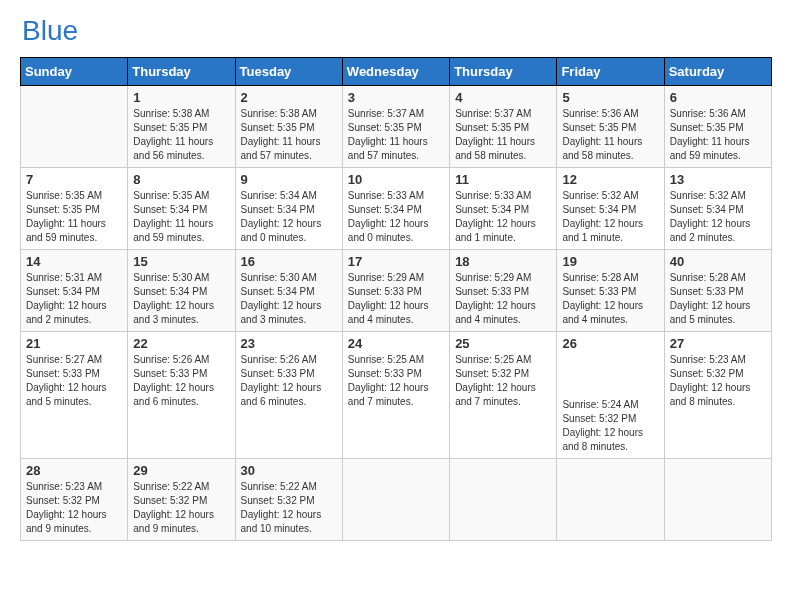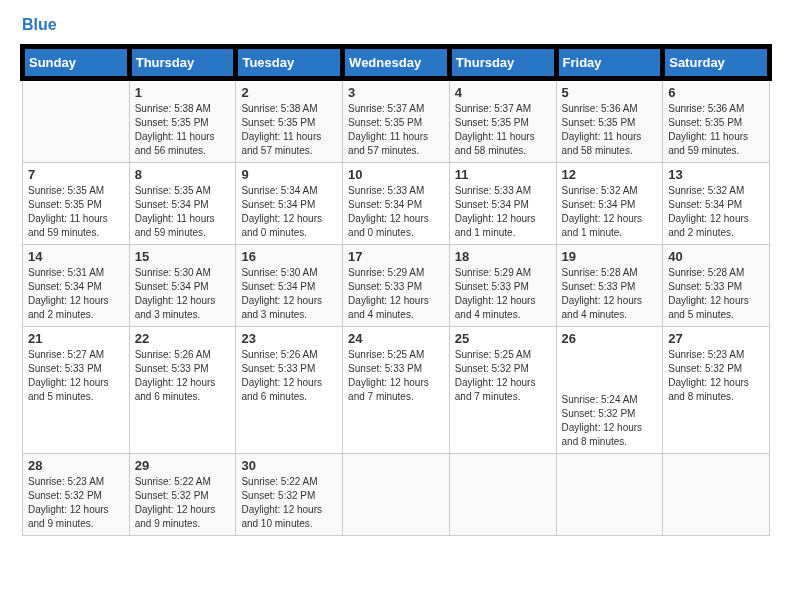--- a/index.html
+++ b/index.html
@@ -52,21 +52,21 @@
       border-collapse: collapse;
       font-size: 11px;
     }
     thead tr th {
       background-color: #2a76c6;
       color: #fff;
       padding: 6px 4px;
       text-align: left;
       font-size: 13px;
       font-weight: bold;
-      border: 5px solid #000000;
+      border: 1px solid #000000;
     }
     tbody tr td {
       border: 1px solid #ccc;
       padding: 4px 5px;
       vertical-align: top;
       width: 14.28%;
       min-height: 80px;
     }
     tbody tr:nth-child(odd) td {
       background-color: #f9f9f9;
@@ -87,21 +87,21 @@
       line-height: 1.4;
     }
   </style>
 </head>
 <body>
 
 <div class="header">
   <div class="logo">
     <div>
       <div style="margin-top:-4px; margin-left:2px;">
-        <span class="logo-text" style="color:#2a76c6; font-size:16px; font-weight:bold;">Blue</span>
+        <span class="logo-text" style="color:#2a76c6; font-size:28px; font-weight:normal;">Blue</span>
       </div>
     </div>
   </div>
   <div class="title-block">
     <h1></h1>
     <h2></h2>
   </div>
 </div>
 
 <table>

